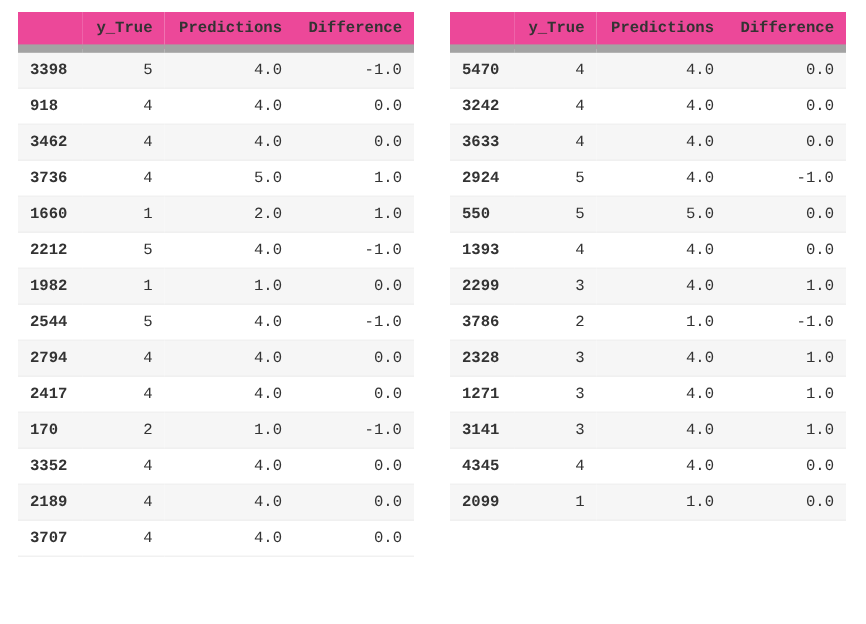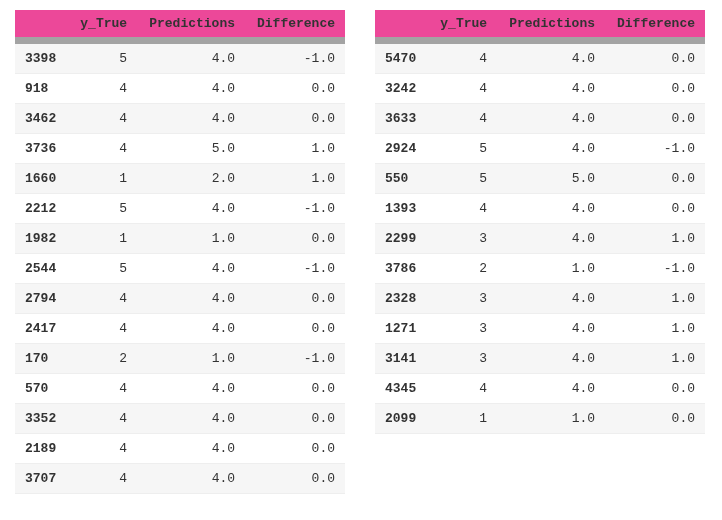--- a/index.html
+++ b/index.html
@@ -115,26 +115,20 @@
           <td>4.0</td>
           <td>0.0</td>
         </tr>
         <tr>
           <td class="idx">170</td>
           <td>2</td>
           <td>1.0</td>
           <td>-1.0</td>
         </tr>
         <tr>
-          <td class="idx">570</td>
-          <td>4</td>
-          <td>4.0</td>
-          <td>0.0</td>
-        </tr>
-        <tr>
           <td class="idx">3352</td>
           <td>4</td>
           <td>4.0</td>
           <td>0.0</td>
         </tr>
         <tr>
           <td class="idx">2189</td>
           <td>4</td>
           <td>4.0</td>
           <td>0.0</td>

